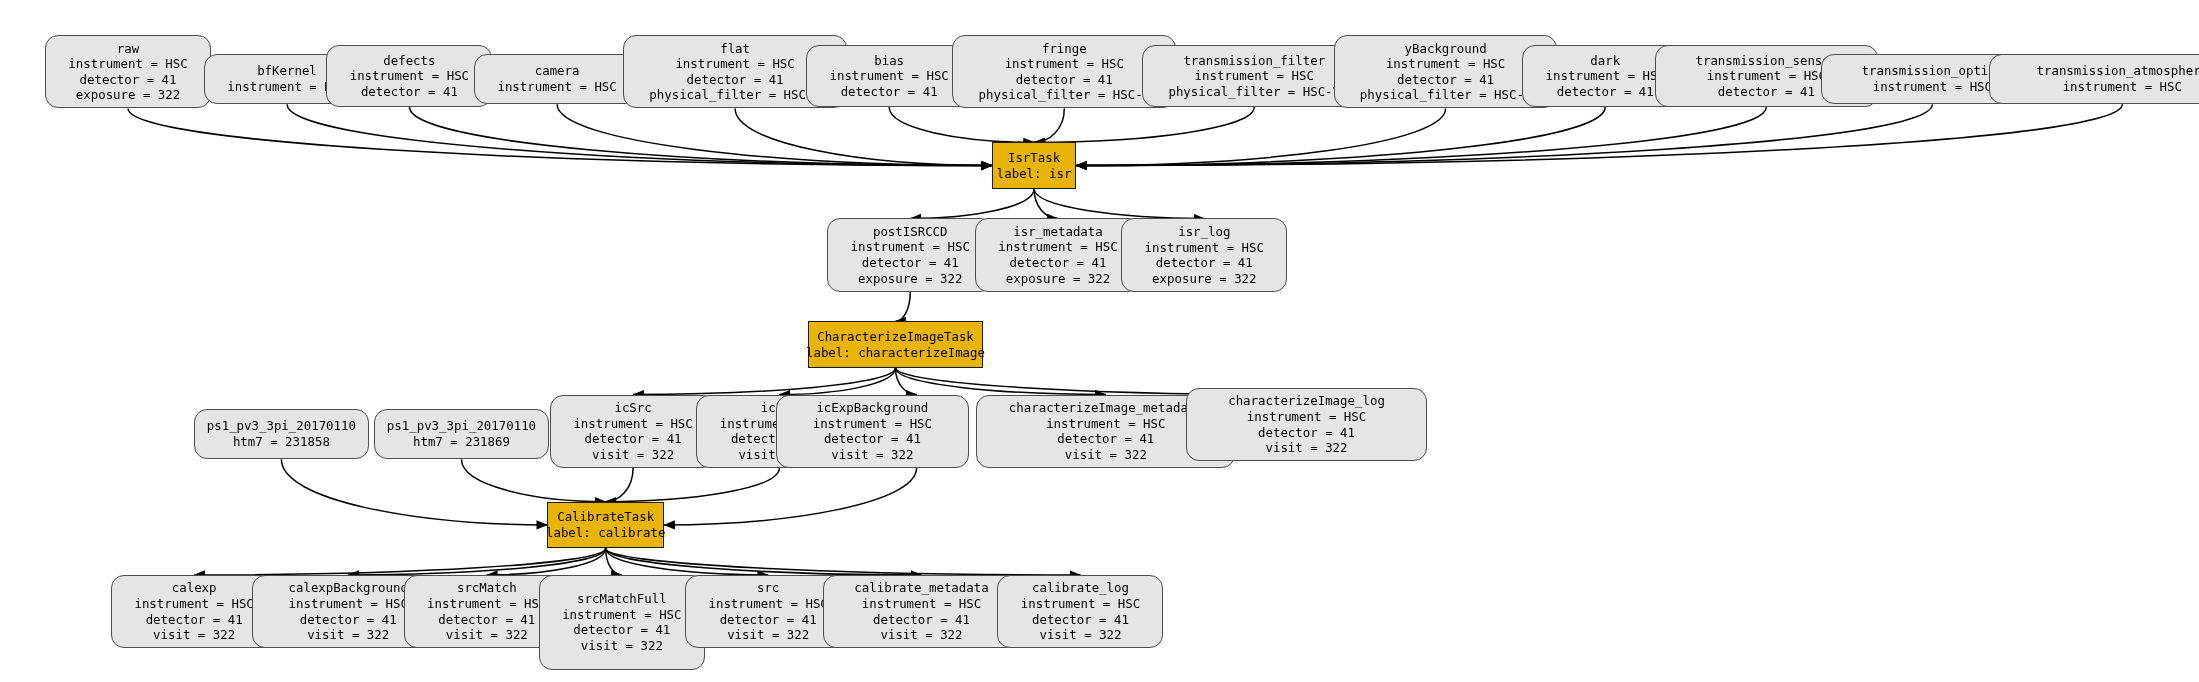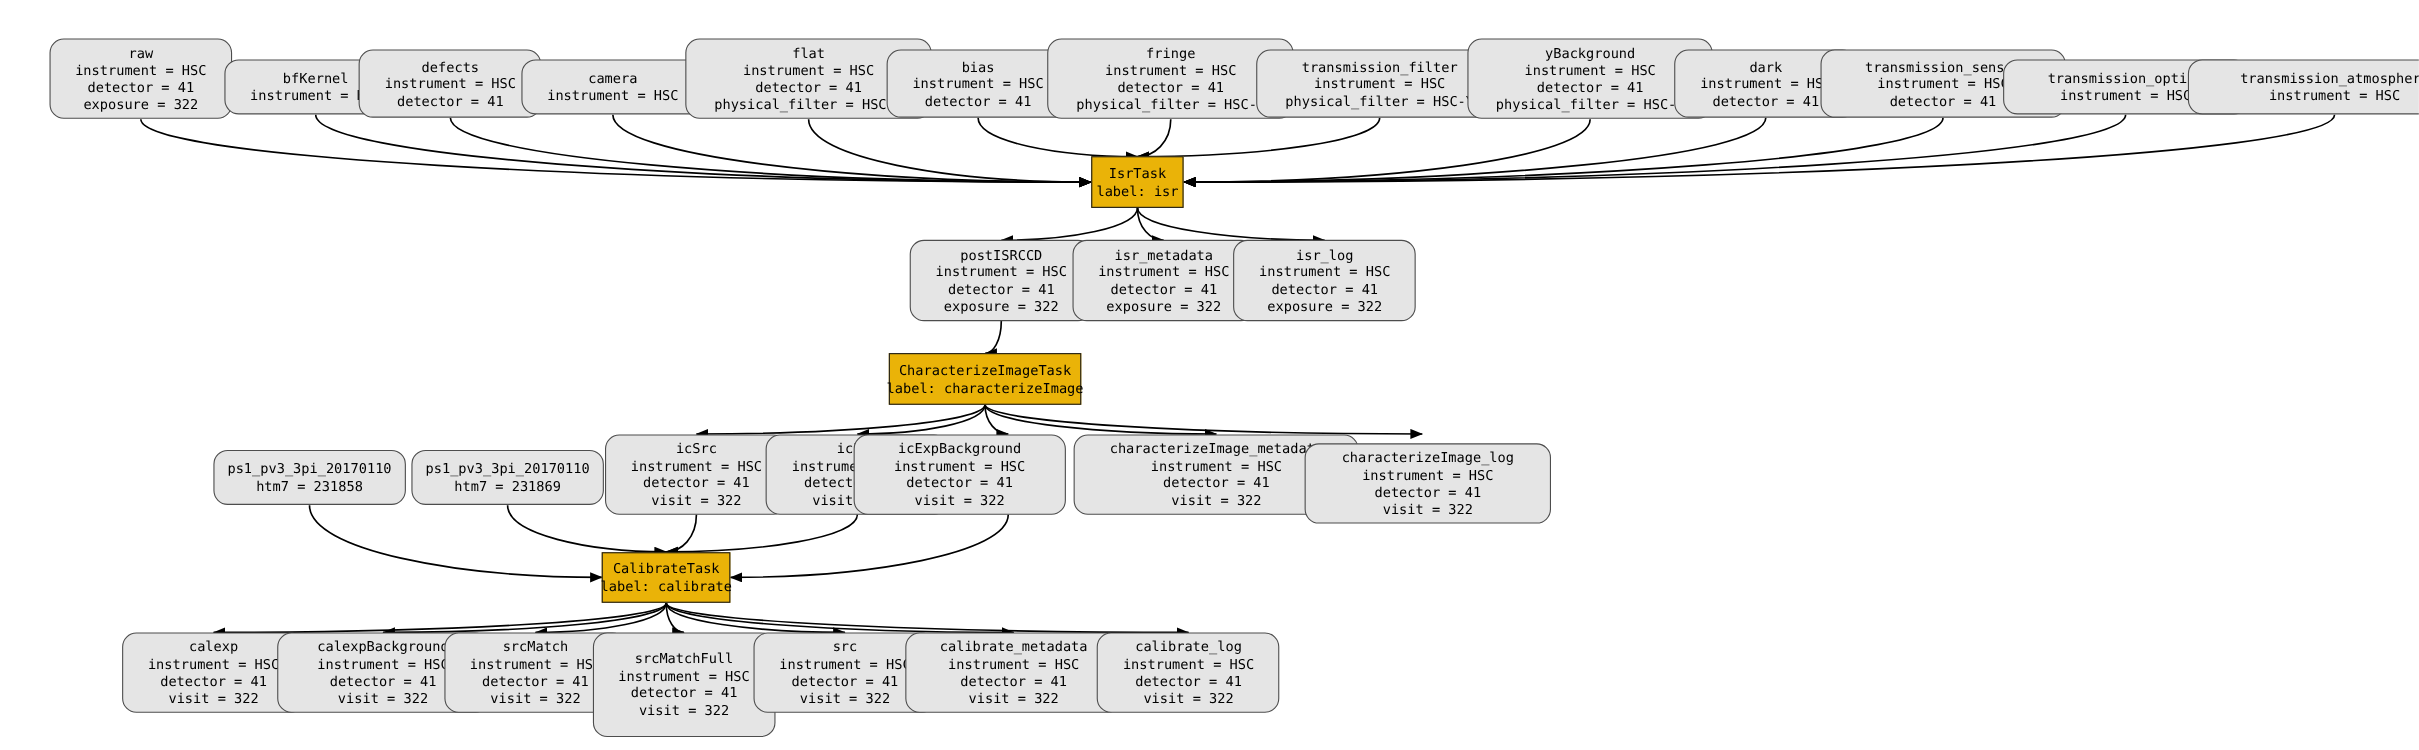--- a/index.html
+++ b/index.html
@@ -178,21 +178,21 @@
         <span class="detail">instrument = HSC</span>
         <span class="detail">detector = 41</span>
         <span class="detail">exposure = 322</span>
       </div>
       <div class="node dataset" style="left: 974.988px; top: 218.409px; width: 166.015px; height: 73.2727px;">
         <span class="title">isr_metadata</span>
         <span class="detail">instrument = HSC</span>
         <span class="detail">detector = 41</span>
         <span class="detail">exposure = 322</span>
       </div>
-      <div class="node dataset" style="left: 1121.31px; top: 218.409px; width: 166.015px; height: 73.2727px;">
+      <div class="node dataset" style="left: 1121.31px; top: 218.409px; width: 166.015px; height: 73.2727px; justify-content: flex-end;">
         <span class="title">isr_log</span>
         <span class="detail">instrument = HSC</span>
         <span class="detail">detector = 41</span>
         <span class="detail">exposure = 322</span>
       </div>
       <div class="node task" style="left: 807.566px; top: 321.273px; width: 175.864px; height: 46.5px;">
         <span class="title">CharacterizeImageTask</span>
         <span class="detail">label: characterizeImage</span>
       </div>
       <div class="node dataset" style="left: 194.154px; top: 408.636px; width: 174.457px; height: 50.7273px;">
@@ -220,21 +220,21 @@
         <span class="detail">instrument = HSC</span>
         <span class="detail">detector = 41</span>
         <span class="detail">visit = 322</span>
       </div>
       <div class="node dataset" style="left: 976.395px; top: 394.545px; width: 258.871px; height: 73.2727px;">
         <span class="title">characterizeImage_metadata</span>
         <span class="detail">instrument = HSC</span>
         <span class="detail">detector = 41</span>
         <span class="detail">visit = 322</span>
       </div>
-      <div class="node dataset" style="left: 1186.02px; top: 403px; width: 224px; height: 73.2727px;">
+      <div class="node dataset" style="left: 1186.02px; top: 388px; width: 241px; height: 73.2727px;">
         <span class="title">characterizeImage_log</span>
         <span class="detail">instrument = HSC</span>
         <span class="detail">detector = 41</span>
         <span class="detail">visit = 322</span>
       </div>
       <div class="node task" style="left: 547.288px; top: 501.636px; width: 116.774px; height: 46.5px;">
         <span class="title">CalibrateTask</span>
         <span class="detail">label: calibrate</span>
       </div>
       <div class="node dataset" style="left: 111.146px; top: 574.909px; width: 166.015px; height: 73.2727px;">

